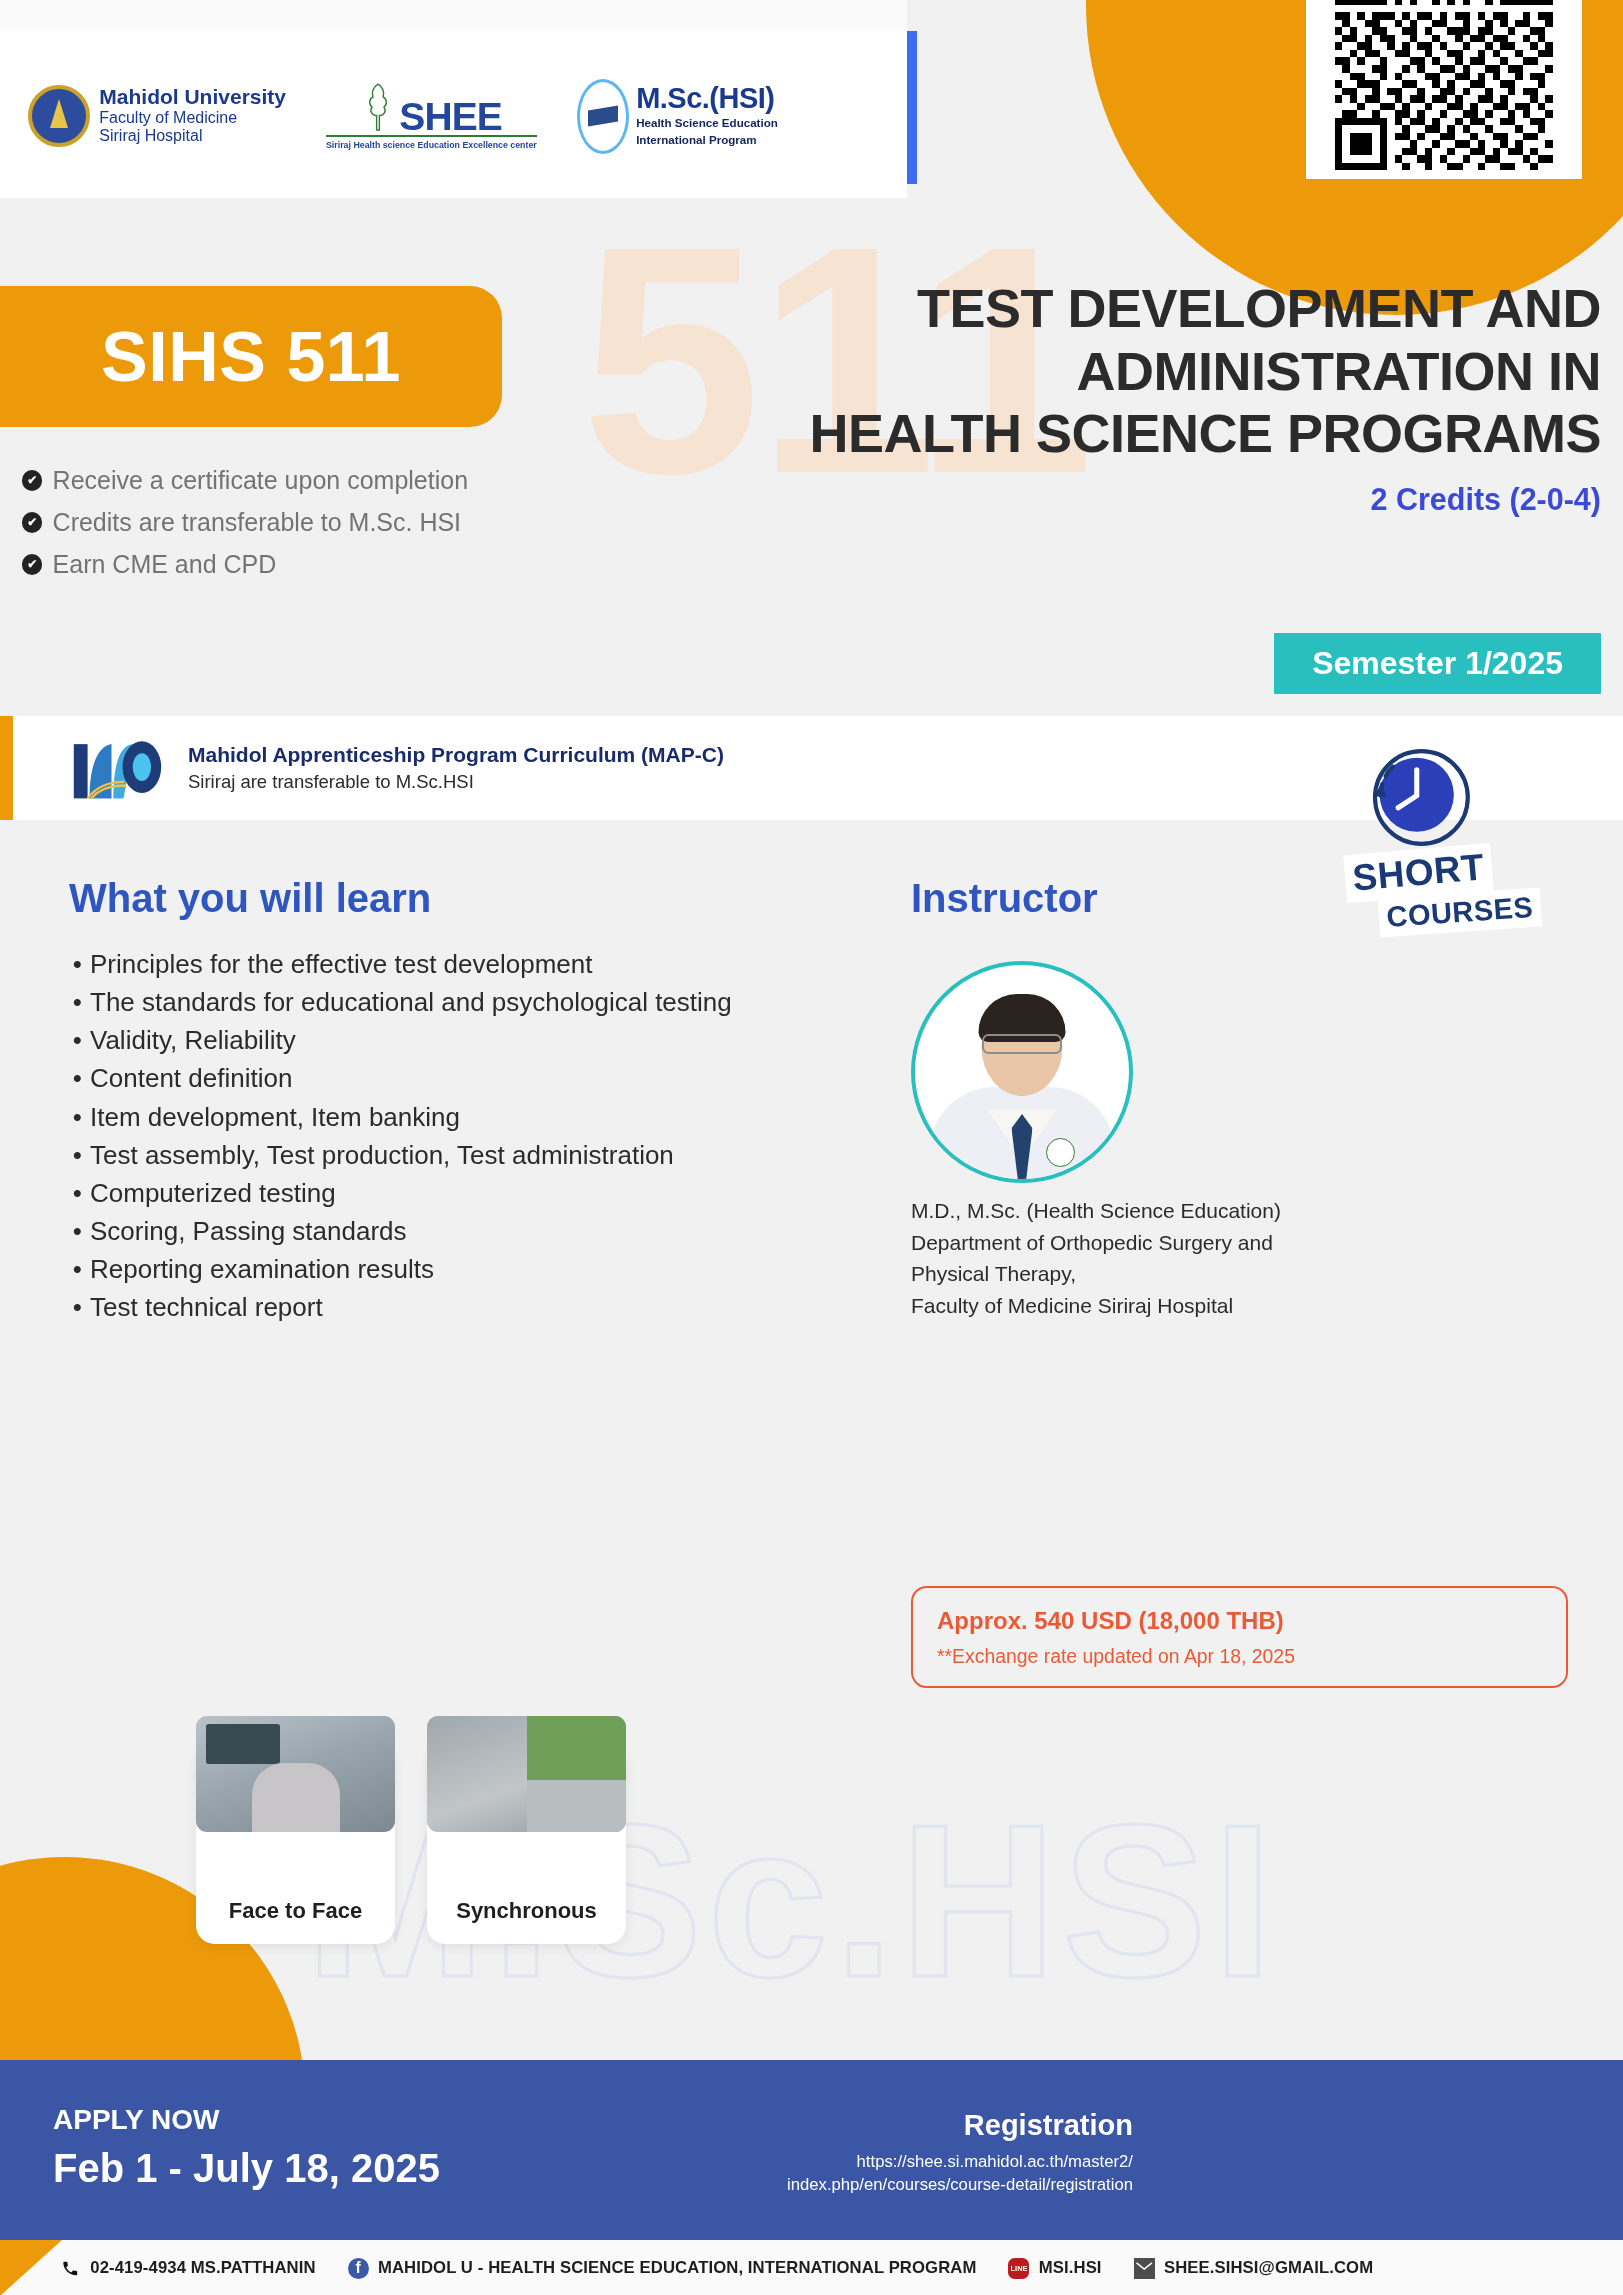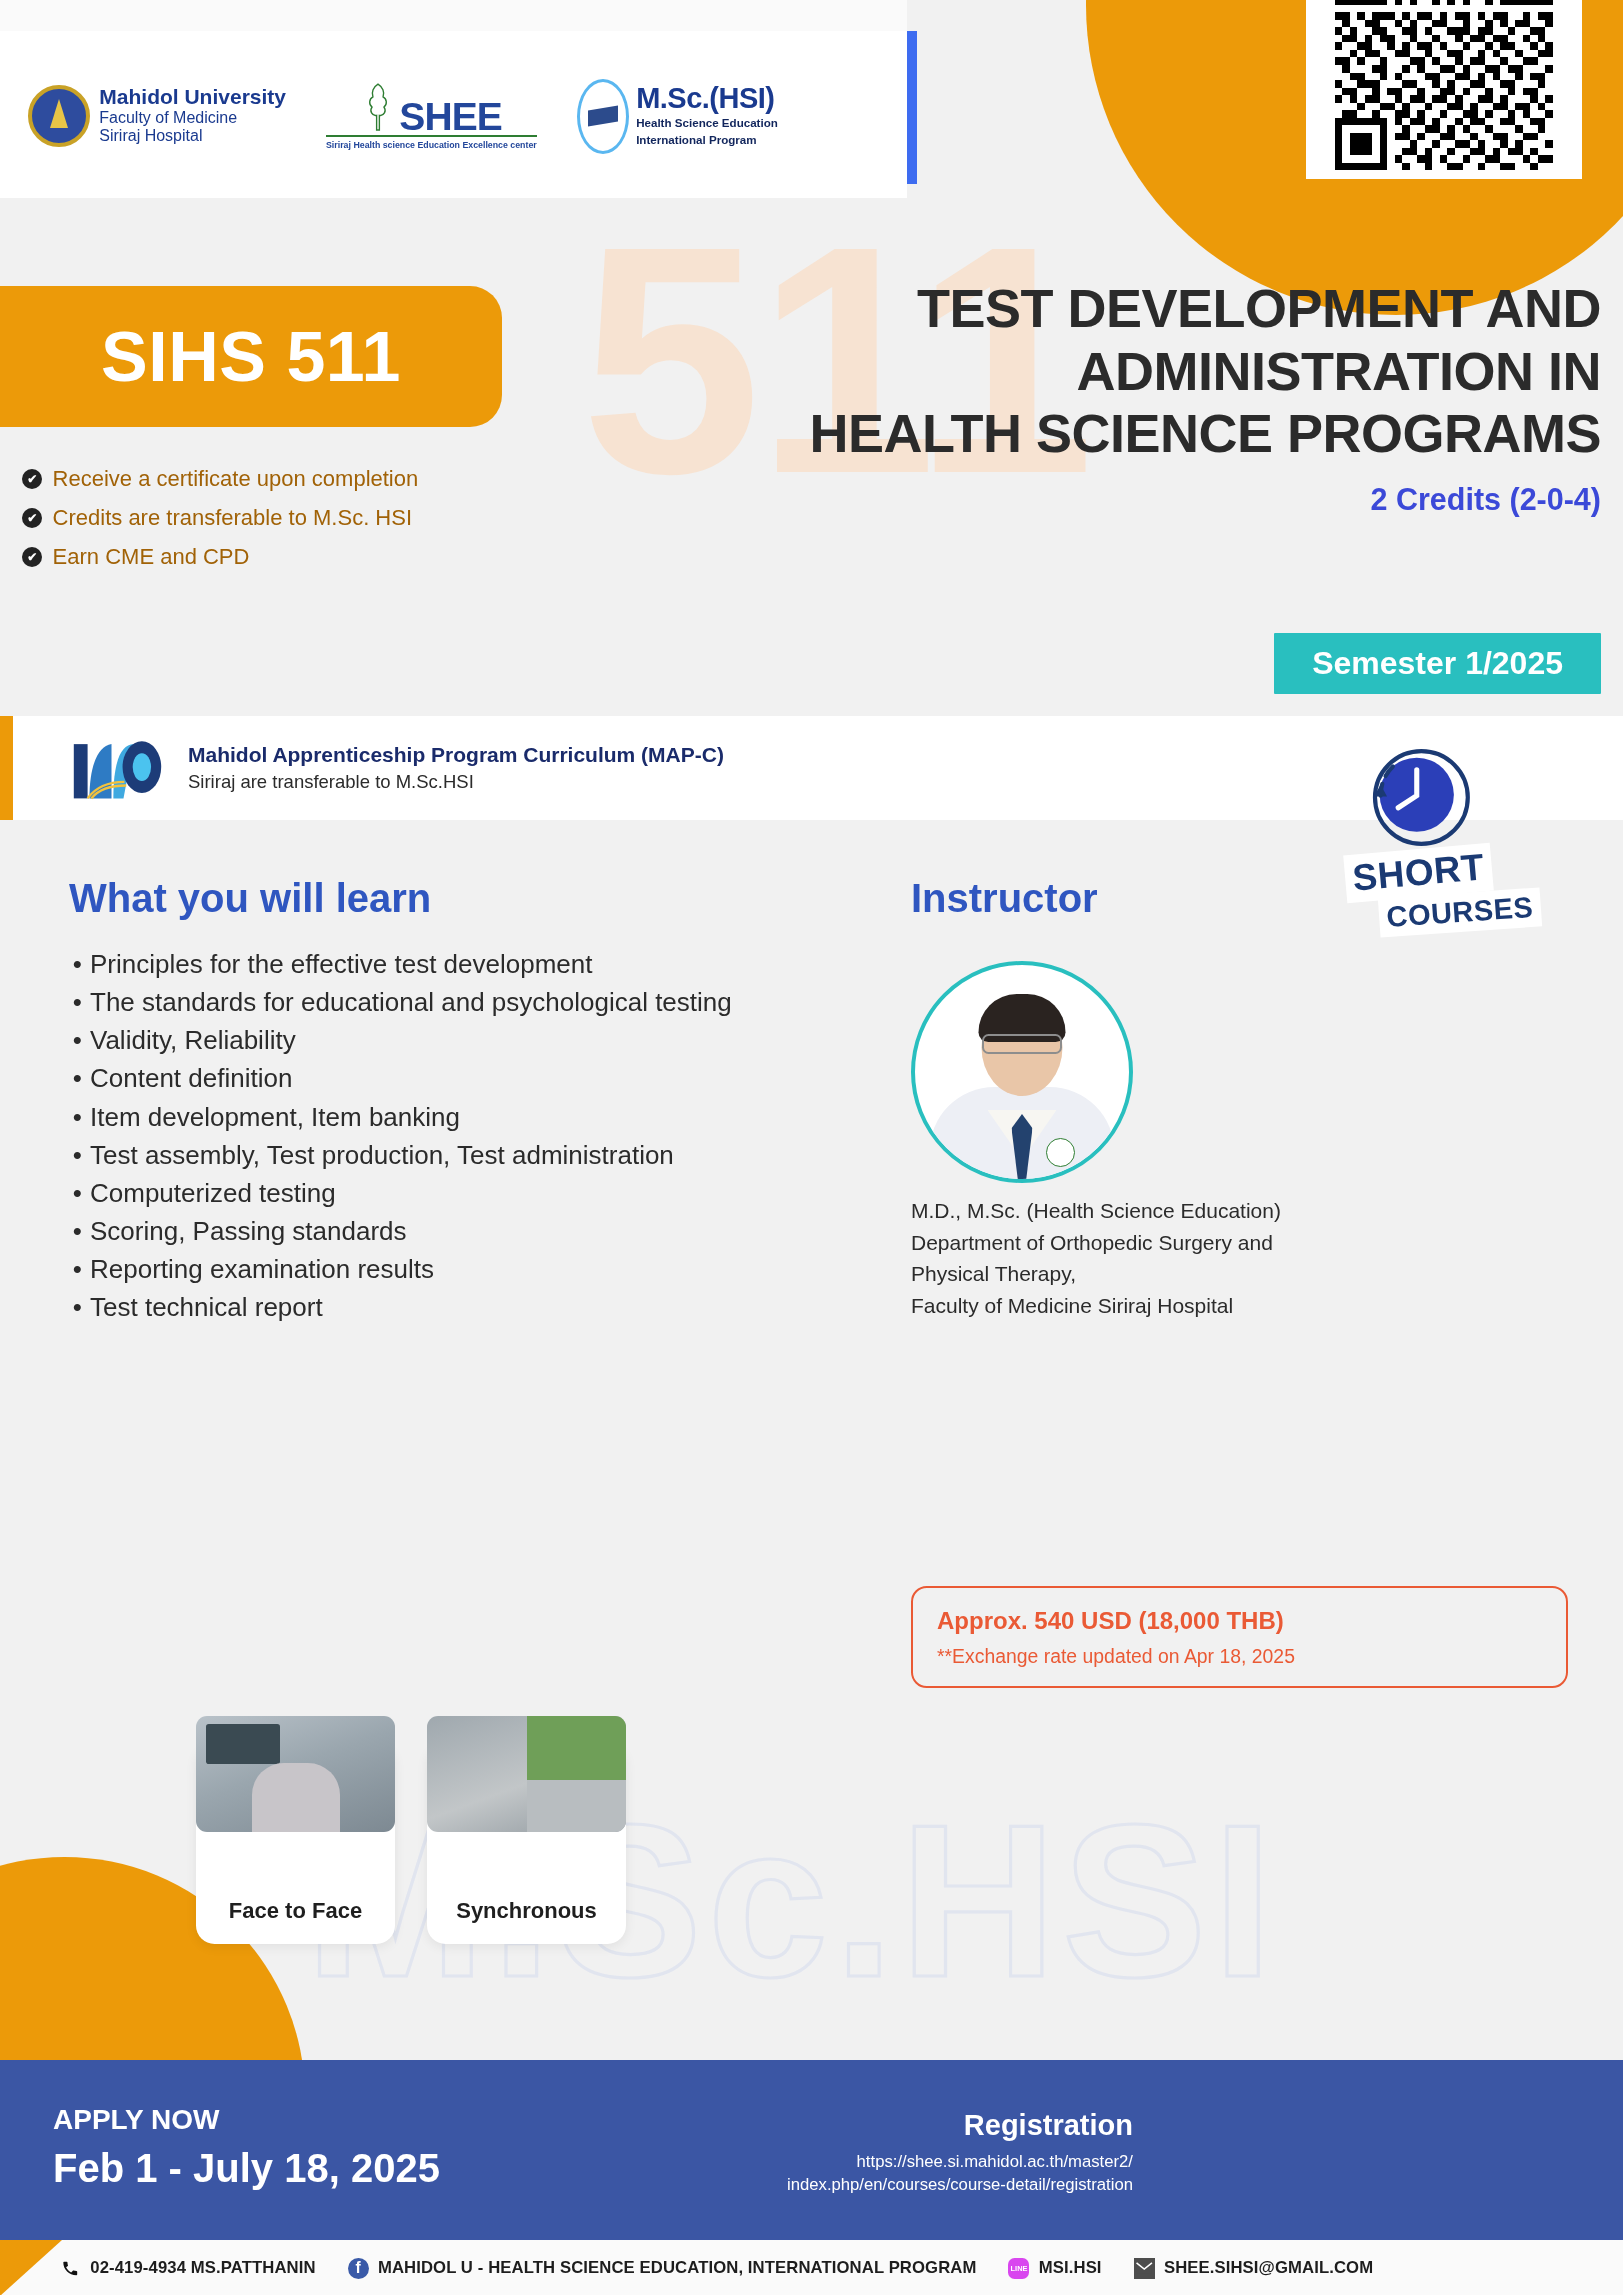--- a/index.html
+++ b/index.html
@@ -69,21 +69,21 @@
     position:absolute; left:22px; top:268px; z-index:7;
   }
   .bullet{
     display:flex; align-items:center; gap:10.2px; margin-bottom:13px;
   }
   .bullet .chk{
     width:20.4px; height:20.4px; border-radius:50%; background:#232323;
     display:flex; align-items:center; justify-content:center;
     color:#fff; font-size:12px; font-weight:700; flex:0 0 auto;
   }
-  .bullet .btxt{ font-size:22px; color:#a16207; }
+  .bullet .btxt{ font-size:25px; color:#737373; }
 
   .title-wrap{
     position:absolute; right:22px; top:79px; width:925px;
     text-align:right; z-index:7;
   }
   .title-wrap .tline{
     font-size:54px; font-weight:800; color:#2B2B2B;
     line-height:1.16; letter-spacing:-0.5px;
   }
   .credits{
@@ -284,21 +284,21 @@
     display:flex; align-items:center; padding-left:60px; gap:32px;
   }
   .contact-wedge{
     position:absolute; left:0; top:2240px; width:88px; height:56px;
     background:#EC9A09; clip-path:polygon(0 0,62px 0,0 56px); z-index:11;
   }
   .c-item{ display:flex; align-items:center; gap:9.3px; }
   .c-item .ctext{ font-size:16.7px; font-weight:700; color:#1d1d1d; letter-spacing:0.1px; }
   .ic{ width:21px; height:21px; flex:0 0 auto; display:flex; align-items:center; justify-content:center; }
   .ic-fb{ background:#3A5AA8; border-radius:50%; color:#fff; font-size:15.7px; font-weight:800; }
-  .ic-line{ background:#d946ef; border-radius:6.5px; color:#fff; font-size:7.4px; font-weight:800; }
+  .ic-line{ background:#b91c1c; border-radius:6.5px; color:#fff; font-size:7.4px; font-weight:800; }
   .ic-mail{ background:#4d4d4d; color:#fff; }
 </style>
 </head>
 <body>
 
 <div class="deco-orange-tr"></div>
 <div class="deco-orange-bl"></div>
 <div class="wm511">511</div>
 <div class="wm-hsi">M.Sc.HSI</div>
 

